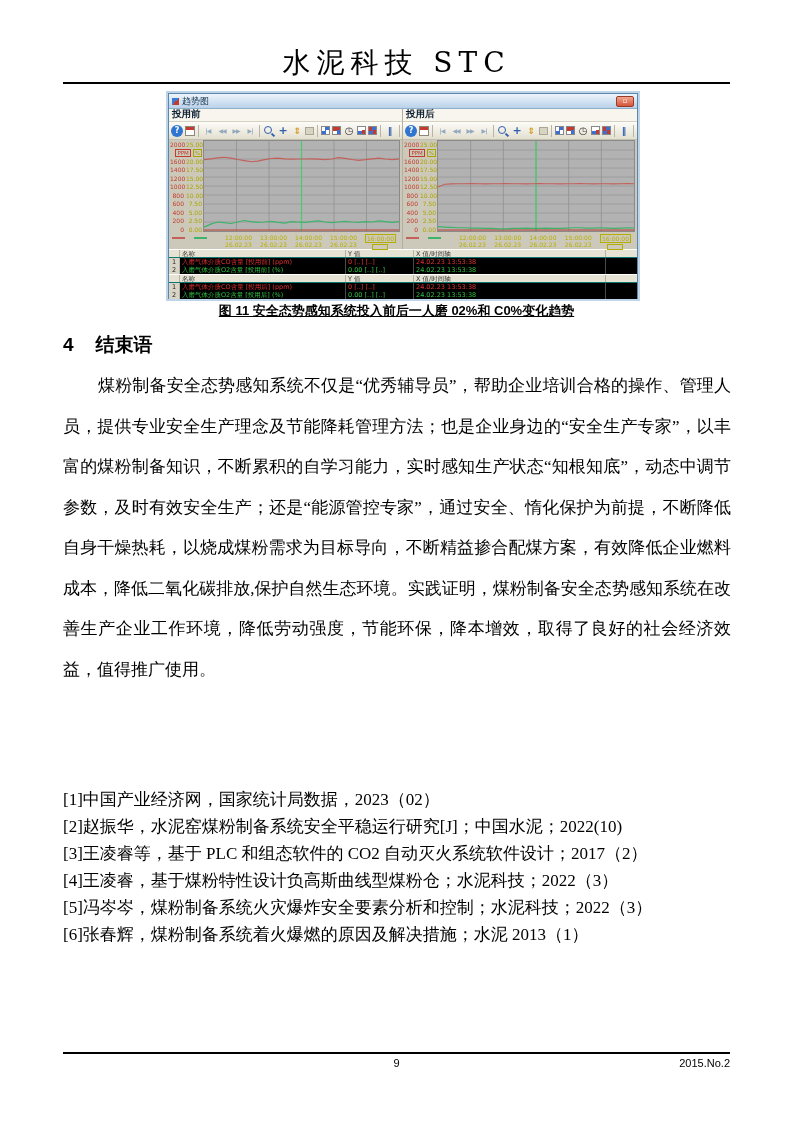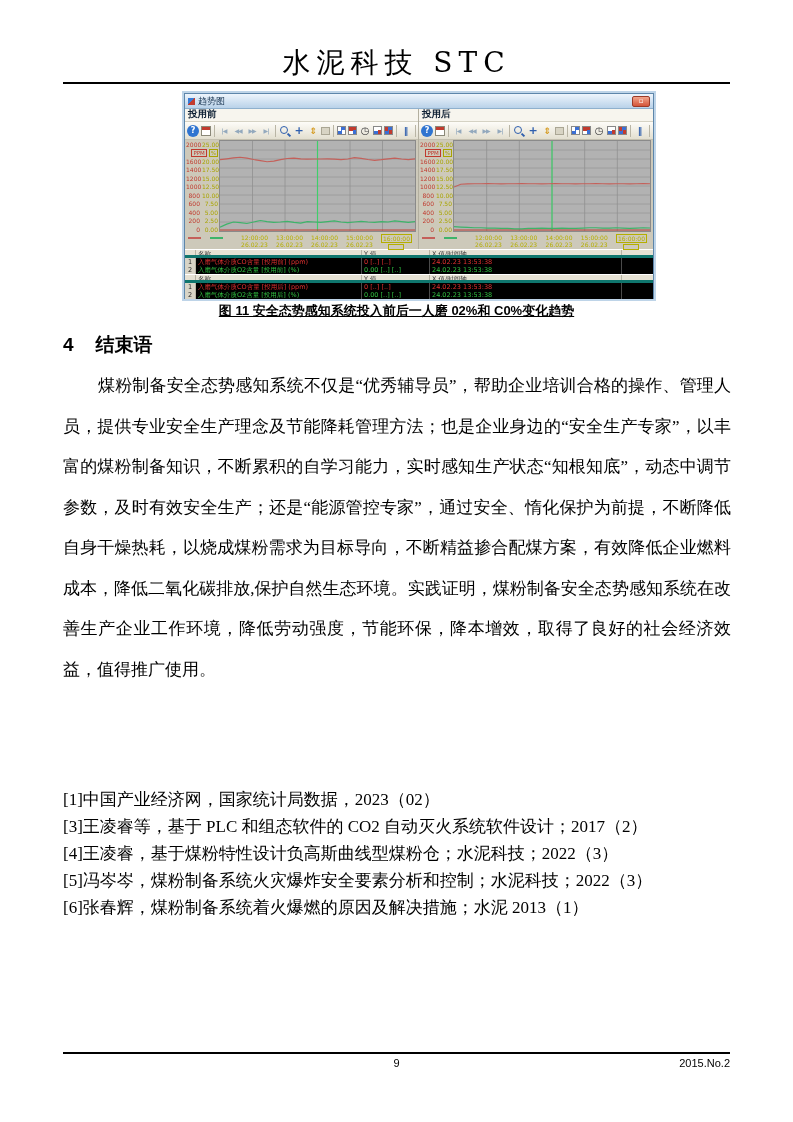--- a/index.html
+++ b/index.html
@@ -25,21 +25,21 @@
   .body-text { position:absolute; top:366px; left:63px; width:668px;
                font-size:17px; line-height:40.5px; text-align:justify; text-indent:35px; }
   .refs { position:absolute; top:781px; left:63px; width:620px; }
   .refs-heading { font-family:"Liberation Sans", sans-serif; font-size:15px; font-weight:700; }
   .ref-item { font-size:17px; line-height:27px; }
   .refs-list { margin-top:5px; }
 
   
   .win { position:absolute; left:168px; top:93px; width:470px; height:206px;
          border:1px solid #5e86aa; box-shadow:0 0 0 2px #bed4e8; background:#ece9d8;
-         font-family:"DejaVu Sans", sans-serif;margin-left:16px; }
+         font-family:"DejaVu Sans", sans-serif; }
   .win-title { height:15px; display:flex; align-items:center; padding:0 3px;
                background:linear-gradient(#eef5fc,#b9d2e9); border-bottom:1px solid #8fb0cd;
                font-size:9px; color:#16324f; }
   .win-icon { width:7px; height:7px; margin-right:3px;
               background:linear-gradient(135deg,#3a7bd5 50%,#c23b2e 50%); }
   .win-close { margin-left:auto; width:18px; height:11px; border:1px solid #9c3a28; border-radius:2px;
                background:linear-gradient(#f2a58c,#d4553a); color:#fff; font-size:7px; line-height:9px;
                text-align:center; cursor:default; }
 
   .panels { display:flex; height:140px; }
@@ -92,21 +92,21 @@
   .xl .d { font-size:6px; }
   .xl.current .t { border:1px solid #b5ae00; padding:0 1px; }
   .xl.current .d { border:1px solid #b5ae00; width:16px; height:6px; margin:1px auto 0; }
   .legend { position:absolute; left:3px; top:97px; display:flex; gap:9px; }
   .legend .sw { width:13px; height:2px; }
 
   .tables { height:50px; background:#ece9d8; font-size:6.5px; }
   .dtable { height:25px; margin-top:0; }
   .trow { display:flex; height:8px; line-height:8px; white-space:nowrap; overflow:hidden; }
   .trow.thead { height:9px; line-height:9px; background:#e6e2d4; color:#333;
-                border-bottom:3px solid #0f766e; border-top:1px solid #fff; }
+                border-bottom:1px solid #0f766e; border-top:1px solid #fff; }
   .trow.data { background:#000; }
   .c-num  { width:11px; flex:none; background:#d8d4c6; border-right:1px solid #b8b4a4;
             text-align:center; color:#222; }
   .thead .c-num { background:transparent; }
   .c-name { width:166px; flex:none; padding-left:2px; border-right:1px solid #4a4a4a; }
   .c-y    { width:68px;  flex:none; padding-left:2px; border-right:1px solid #4a4a4a; }
   .c-x    { width:192px; flex:none; padding-left:2px; border-right:1px solid #4a4a4a; }
   .c-rest { flex:1; }
   .thead .c-name,.thead .c-y,.thead .c-x { border-right:1px solid #b8b4a4; }
 </style>
@@ -424,20 +424,21 @@
 
   <div class="section-heading">
     <span class="num">4</span><span>结束语</span>
   </div>
 
   <div class="body-text">煤粉制备安全态势感知系统不仅是“优秀辅导员”，帮助企业培训合格的操作、管理人员，提供专业安全生产理念及节能降耗管理方法；也是企业身边的“安全生产专家”，以丰富的煤粉制备知识，不断累积的自学习能力，实时感知生产状态“知根知底”，动态中调节参数，及时有效安全生产；还是“能源管控专家”，通过安全、惰化保护为前提，不断降低自身干燥热耗，以烧成煤粉需求为目标导向，不断精益掺合配煤方案，有效降低企业燃料成本，降低二氧化碳排放,保护自然生态环境。实践证明，煤粉制备安全态势感知系统在改善生产企业工作环境，降低劳动强度，节能环保，降本增效，取得了良好的社会经济效益，值得推广使用。</div>
 
   <div class="refs">
     <div class="refs-list">
         <div class="ref-item">[1]中国产业经济网，国家统计局数据，2023（02）</div>
+        <div class="ref-item">[2]赵振华，水泥窑煤粉制备系统安全平稳运行研究[J]；中国水泥；2022(10)</div>
         <div class="ref-item">[3]王凌睿等，基于 PLC 和组态软件的 CO2 自动灭火系统软件设计；2017（2）</div>
         <div class="ref-item">[4]王凌睿，基于煤粉特性设计负高斯曲线型煤粉仓；水泥科技；2022（3）</div>
         <div class="ref-item">[5]冯岑岑，煤粉制备系统火灾爆炸安全要素分析和控制；水泥科技；2022（3）</div>
         <div class="ref-item">[6]张春辉，煤粉制备系统着火爆燃的原因及解决措施；水泥 2013（1）</div>
       </div>
   </div>
 
   <div class="footer-rule"></div>
   <div class="page-number">9</div>
   <div class="issue-number">2015.No.2</div>

